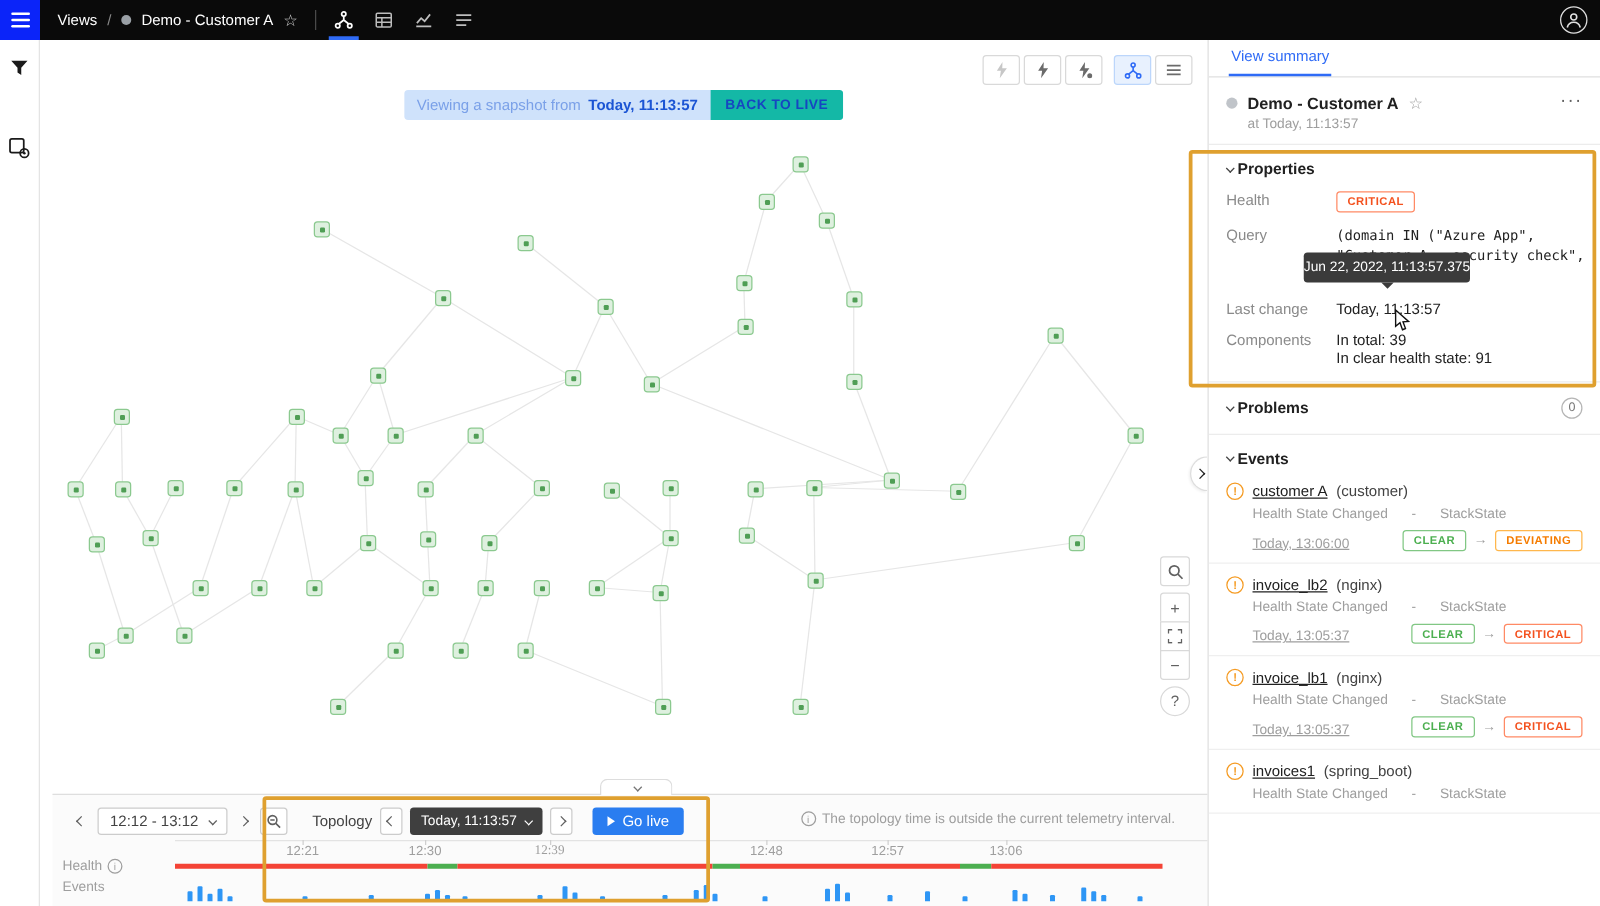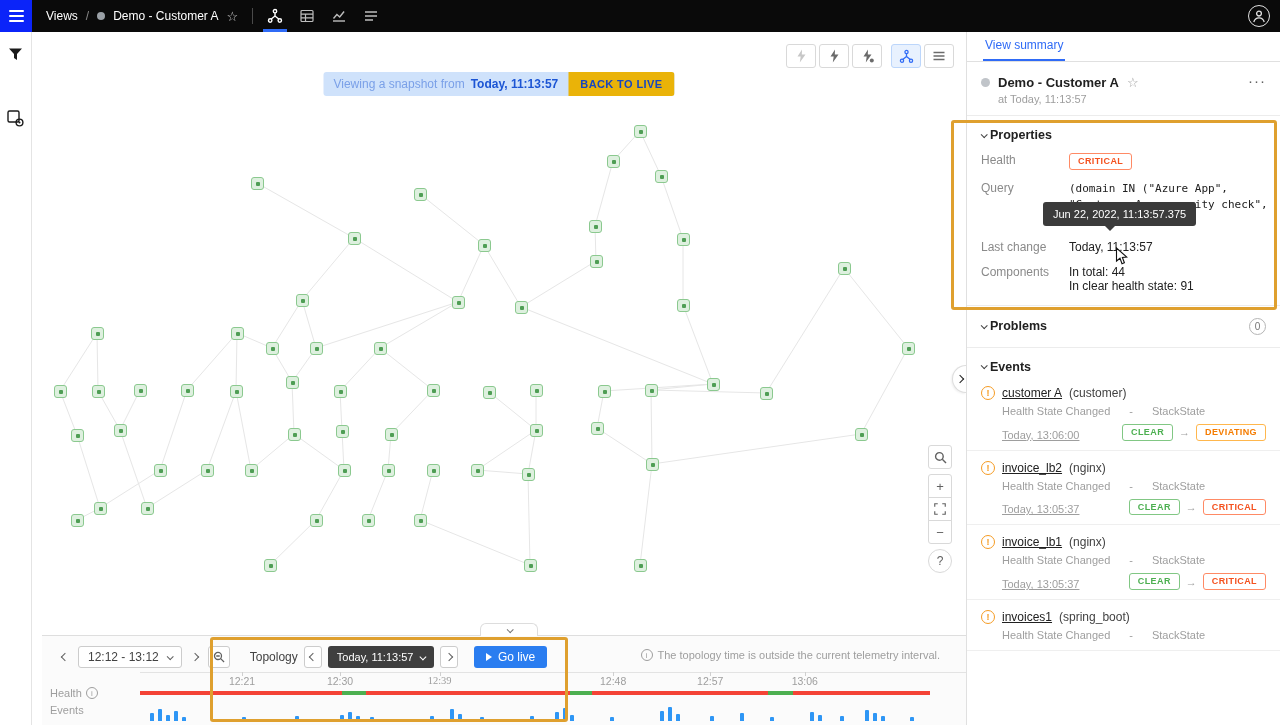--- a/index.html
+++ b/index.html
@@ -29,21 +29,21 @@
   
   .canvas { position:absolute; left:32px; top:32px; width:934px; height:603px; background:#fff; overflow:hidden; }
   #topo-edges { position:absolute; left:0; top:0; }
   #topo-nodes { position:absolute; left:0; top:0; width:100%; height:100%; }
   .tnode { position:absolute; width:13px; height:13px; background:#def0df; border:1px solid #8bc98f; border-radius:3px; cursor:pointer; }
   .tnode:after { content:""; position:absolute; left:3.5px; top:3.5px; width:4px; height:4px; background:#4f9e55; border-radius:1px; }
 
   .snapshot-banner { position:absolute; left:50%; top:12px; transform:translateX(-50%); height:24px; display:flex; align-items:center; background:#cfe2fb; border-radius:3px; font-size:12px; overflow:hidden; z-index:5;margin-top:28px; }
   .sb-text { color:#7aa0e8; padding:0 6px 0 10px; }
   .sb-time { color:#1c55d4; font-weight:bold; padding-right:10px; cursor:pointer; }
-  .sb-action { height:24px; display:flex; align-items:center; background:#eab308; color:#1646c1; font-weight:bold; font-size:11px; letter-spacing:.4px; padding:0 12px; cursor:pointer; }
+  .sb-action { height:24px; display:flex; align-items:center; background:#14b8a6; color:#1646c1; font-weight:bold; font-size:11px; letter-spacing:.4px; padding:0 12px; cursor:pointer; }
 
   .canvas-toolbar { position:absolute; right:12px; top:12px; display:flex; align-items:center; gap:3px; z-index:5; }
   .ct-btn { width:30px; height:24px; border:1px solid #d9d9d9; background:#fff; border-radius:3px; display:flex; align-items:center; justify-content:center; cursor:pointer; }
   .ct-btn svg { fill:#6b6b6b; stroke:none; }
   .ct-btn.dim svg { fill:#c7c7c7; }
   .ct-btn.gap { margin-left:6px; }
   .ct-btn.activeblue { background:#e8f1fe; border-color:#bcd6fb; }
   .ct-btn.activeblue svg { stroke:#2f6bf6; fill:none; }
   .ct-btn.lines svg { stroke:#6b6b6b; fill:none; }
 
@@ -126,21 +126,21 @@
   .ev-row1 { display:flex; align-items:center; gap:7px; font-size:12px; }
   .warn-icon { width:14px; height:14px; border:1.5px solid #f59b23; color:#f59b23; border-radius:50%; font-size:9px; font-weight:bold; display:flex; align-items:center; justify-content:center; flex:none; }
   .ev-name { color:#212121; text-decoration:underline; }
   .ev-type { color:#424242; }
   .ev-row2 { margin:5px 0 0 21px; font-size:11px; color:#9e9e9e; display:flex; gap:19px; }
   .ev-row3 { margin:7px 0 0 21px; display:flex; align-items:flex-end; font-size:11px; }
   .ev-time { color:#9e9e9e; text-decoration:underline; }
   .ev-badges { margin-left:auto; display:flex; align-items:center; gap:6px; }
   .ev-arrow { color:#9e9e9e; font-size:11px; }
 
-  .tooltip { position:absolute; left:76px; top:170px; background:#3b3b3b; color:#fff; font-size:11px; padding:6px 10px; border-radius:3px; z-index:60; white-space:nowrap; }
+  .tooltip { position:absolute; left:76px; top:170px; background:#3b3b3b; color:#fff; font-size:11px; padding:6px 0; border-radius:3px; z-index:60; white-space:nowrap; }
   .tooltip:after { content:""; position:absolute; left:62px; bottom:-5px; border-left:5px solid transparent; border-right:5px solid transparent; border-top:5px solid #3b3b3b; }
   .cursor-svg { position:absolute; left:148px; top:215px; z-index:61; }
 
   
   .hl { position:absolute; border:3px solid #dfa02f; border-radius:3px; pointer-events:none; z-index:70; }
   .hl-props { left:951px; top:120px; width:326px; height:190px; }
   .hl-timeline { left:210px; top:637px; width:358px; height:85px; }
 </style>
 </head>
 <body>
@@ -548,21 +548,21 @@
       <div class="prop-row">
         <span class="prop-label">Query</span>
         <span class="prop-value query-val"><span>(domain IN ("Azure App",</span><br><span>"Customer A - security check",</span><br><span>...</span></span>
       </div>
       <div class="prop-row">
         <span class="prop-label">Last change</span>
         <span class="prop-value">Today, 11:13:57</span>
       </div>
       <div class="prop-row">
         <span class="prop-label">Components</span>
-        <span class="prop-value"><span>In total: 44</span><br><span>In clear health state: 91</span></span>
+        <span class="prop-value"><span>In total: 39</span><br><span>In clear health state: 91</span></span>
       </div>
     </section>
 
     <section class="panel-section">
       <div class="sec-header">
         <span class="chev down"></span>
         <span>Problems</span>
         <span class="sec-count">0</span>
       </div>
     </section>

